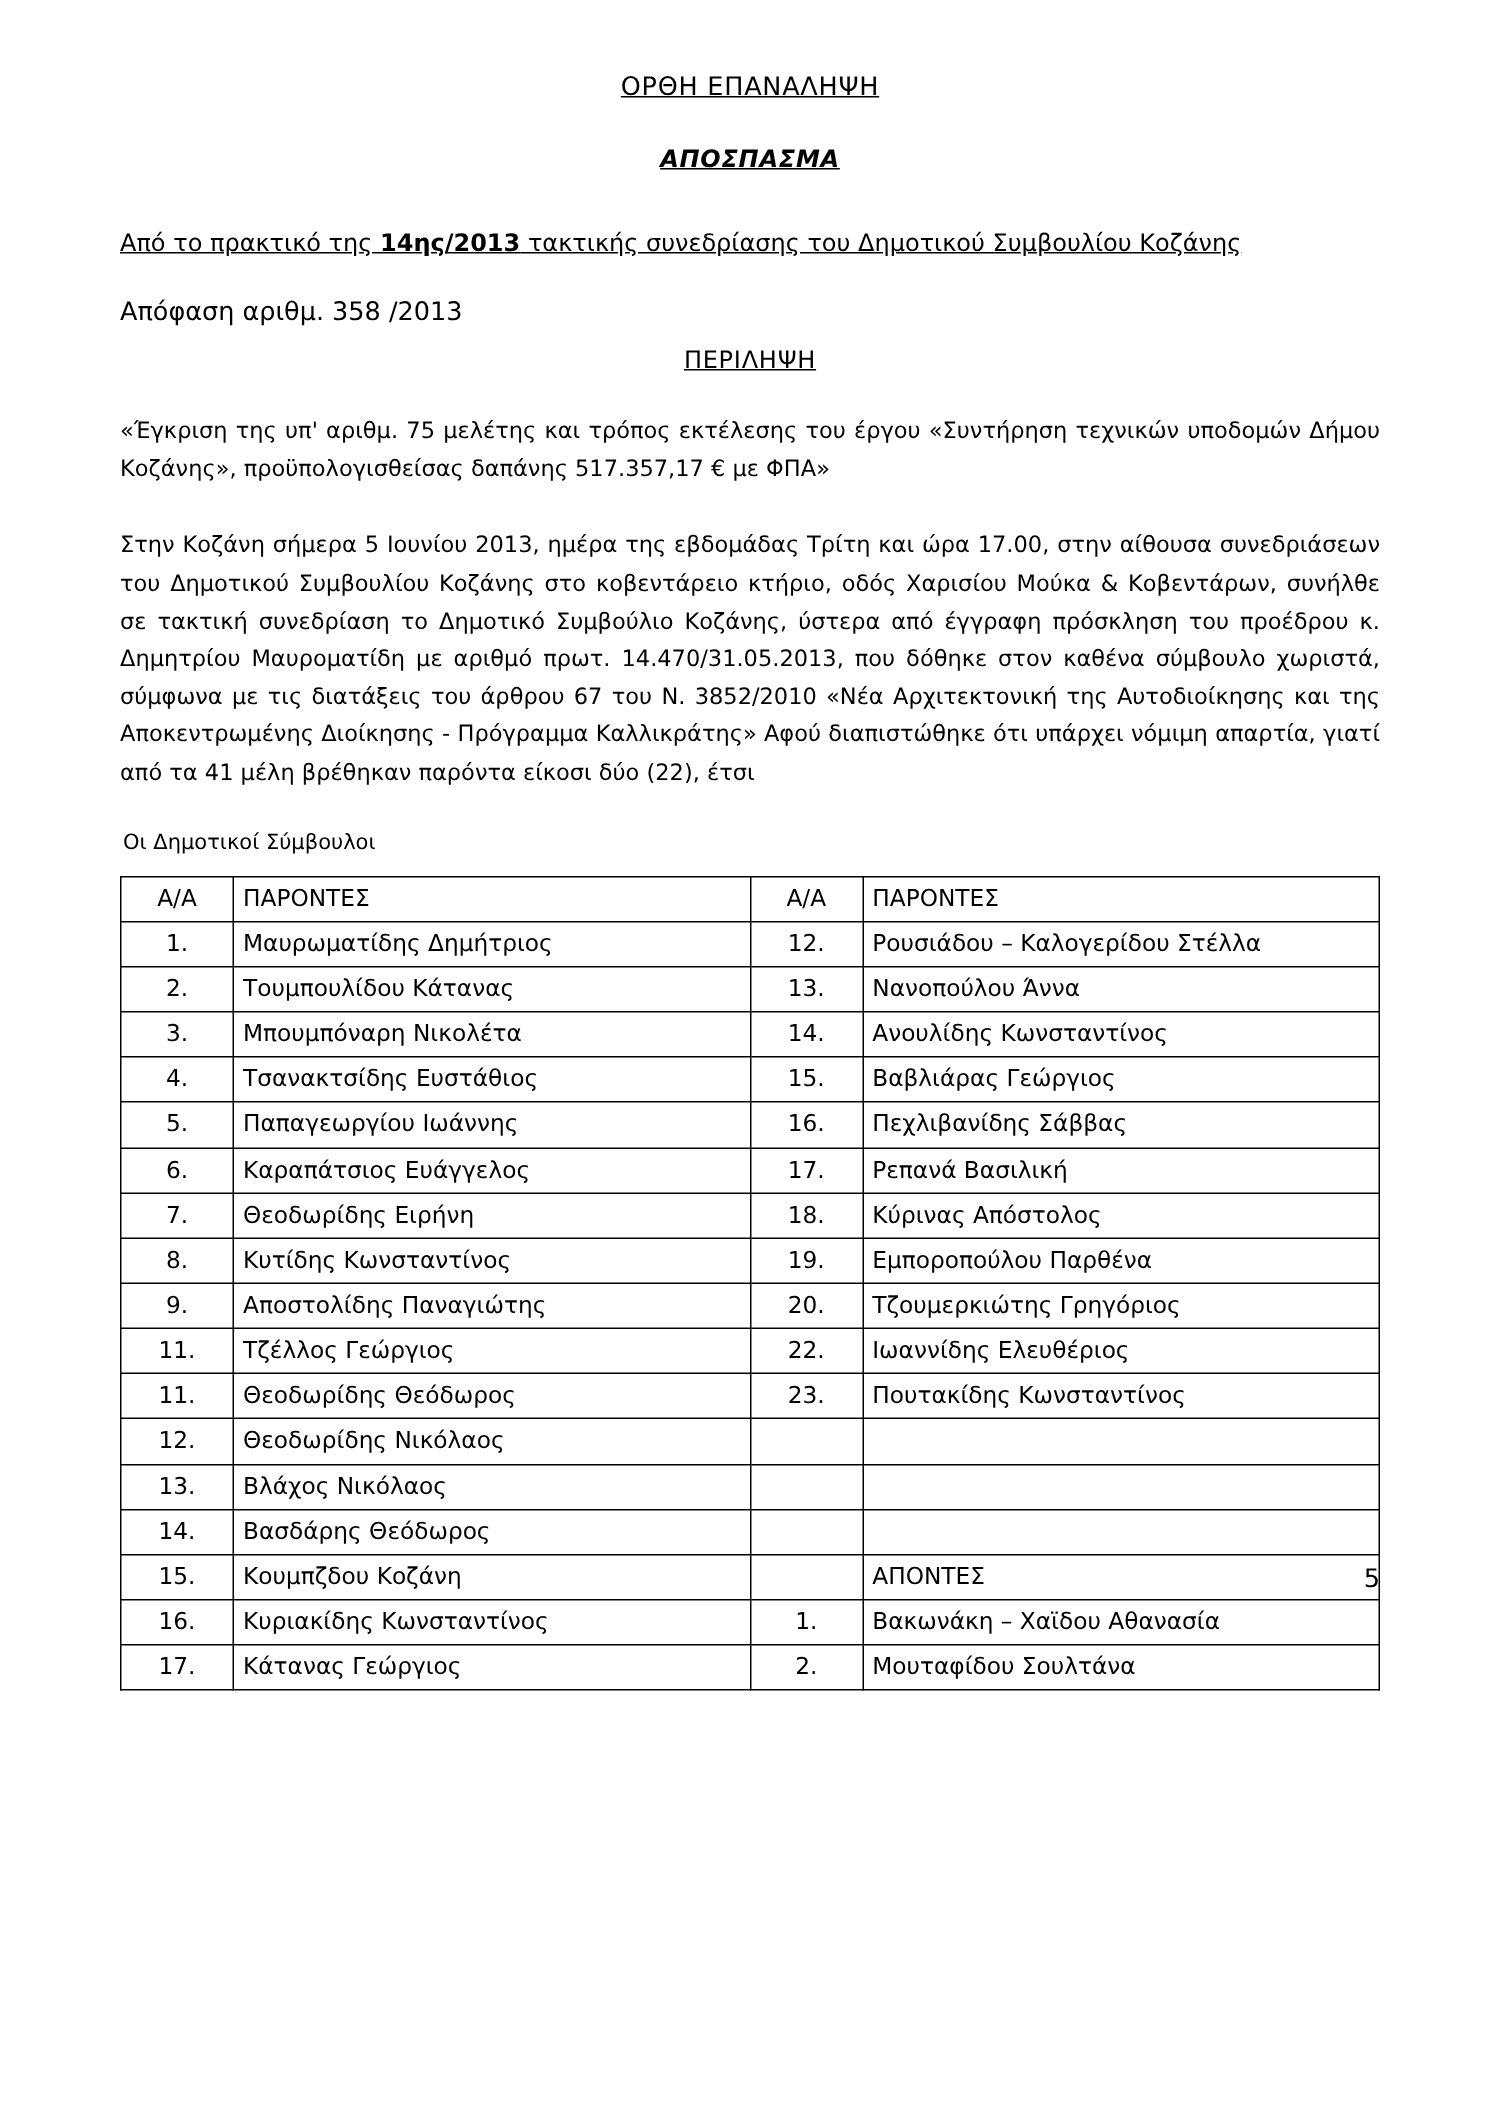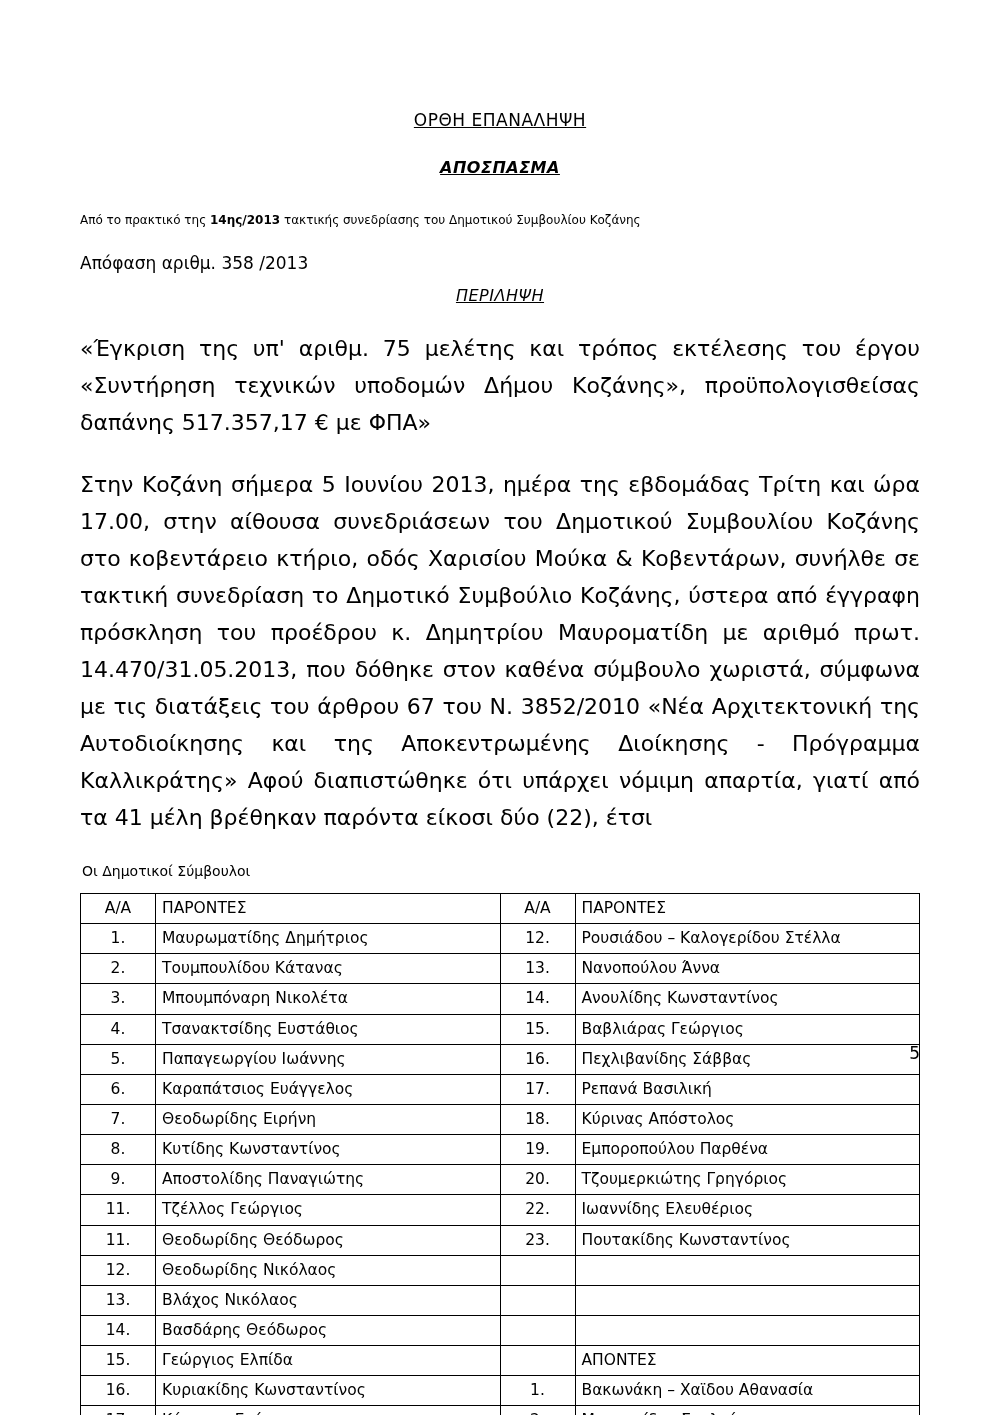--- a/index.html
+++ b/index.html
@@ -12,56 +12,56 @@
     height: 1415px;
     font-family: "DejaVu Sans", sans-serif;
     color: #000000;
     position: relative;
   }
   .page {
     position: relative;
     width: 1000px;
     height: 1125px;
     box-sizing: border-box;
-    padding: 110px 80px 40px 80px;
+    padding: 48px 80px 40px 80px;
   }
   .center { text-align: center; }
   .underline { text-decoration: underline; }
   .bold { font-weight: bold; }
 
   .title-1 {
     font-size: 17px;
     letter-spacing: 0.5px;
     margin: 0 0 28px 0;
   }
   .title-2 {
     font-size: 16px;
     letter-spacing: 0.5px;
     margin: 0 0 34px 0;
     font-style: italic;
   }
   .para {
-    font-size: 12px;
+    font-size: 16px;
     line-height: 1.62;
     margin: 0 0 20px 0;
     text-align: justify;
+    text-decoration: underline;
   }
   .para-compact {
     font-size: 17px;
     line-height: 1.6;
     margin: 0 0 8px 0;
   }
   .subject-head {
     font-size: 16px;
     letter-spacing: 0.5px;
     margin: 6px 0 26px 0;
-    font-style: italic;
   }
   .body-block {
-    font-size: 22px;
+    font-size: 15px;
     line-height: 1.68;
     margin: 0 0 26px 0;
     text-align: justify;
   }
   .councillors-label {
     font-size: 14px;
     margin: 26px 0 14px 2px;
   }
 
   table.roster {
@@ -217,21 +217,21 @@
           <td class="name"></td>
         </tr>
         <tr>
           <td class="num">14.</td>
           <td class="name">Βασδάρης Θεόδωρος</td>
           <td class="num"></td>
           <td class="name"></td>
         </tr>
         <tr>
           <td class="num">15.</td>
-          <td class="name">Γεώργιος Ελπίδα</td>
+          <td class="name">Κουμπζδου Κοζάνη</td>
           <td class="num"></td>
           <td class="name">ΑΠΟΝΤΕΣ</td>
         </tr>
         <tr>
           <td class="num">16.</td>
           <td class="name">Κυριακίδης Κωνσταντίνος</td>
           <td class="num">1.</td>
           <td class="name">Βακωνάκη – Χαϊδου Αθανασία</td>
         </tr>
         <tr>

